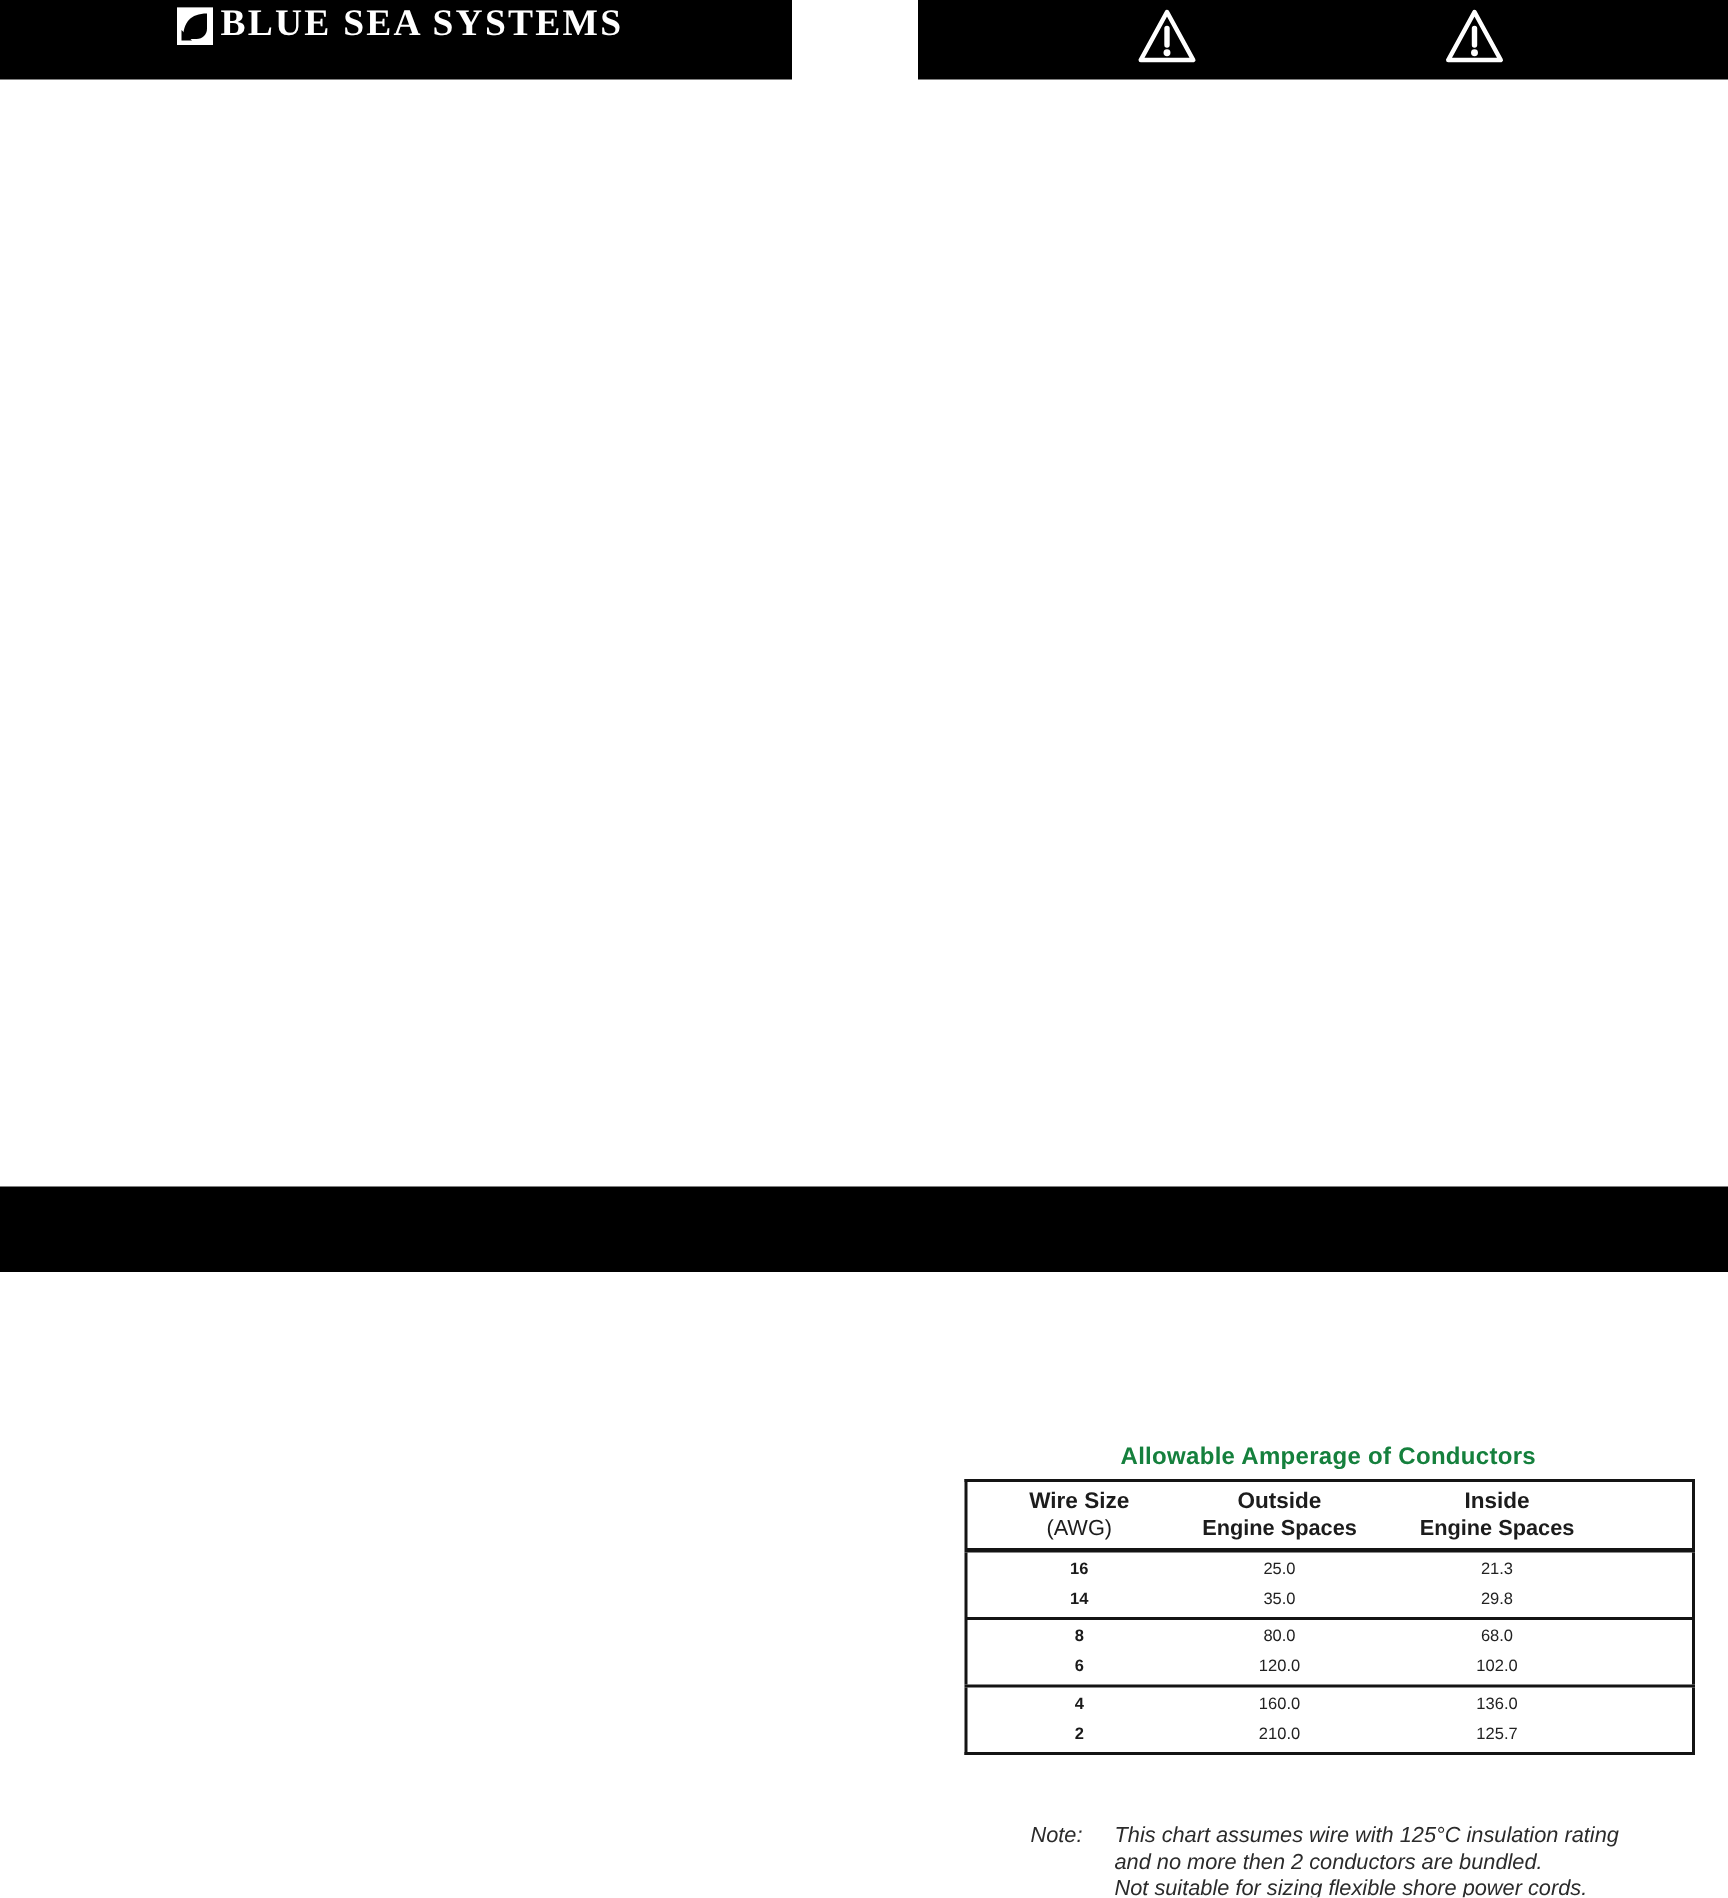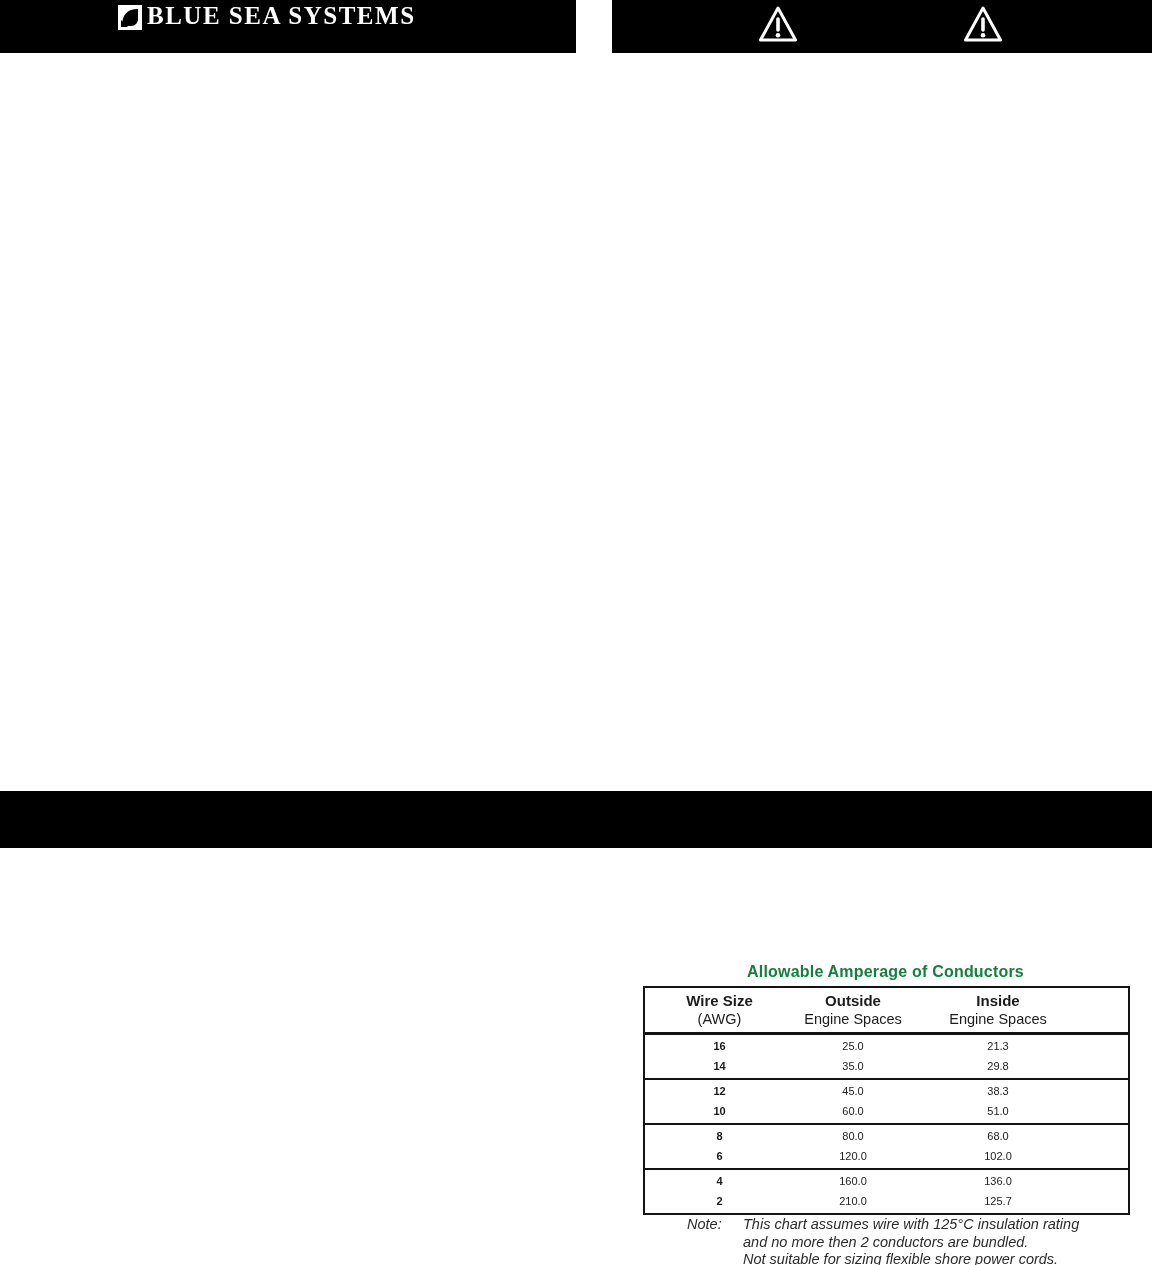--- a/index.html
+++ b/index.html
@@ -1,20 +1,20 @@
 <!DOCTYPE html>
 <html><head>
 <meta charset="utf-8">
 <style>
   html,body{margin:0;padding:0;background:#ffffff;}
   .page{position:relative;width:1152px;height:1265px;background:#ffffff;overflow:hidden;
         font-family:"Liberation Sans", sans-serif;}
 
   
-  .bar-left{position:absolute;left:0;top:0;width:576px;height:53px;background:#000;}
+  .bar-left{position:absolute;left:0;top:0;width:528px;height:53px;background:#000;}
   .bar-right{position:absolute;left:612px;top:0;width:540px;height:53px;background:#000;}
 
   .logo{position:absolute;left:118px;top:5px;width:24px;height:25px;background:#fff;}
   .logo svg{display:block;}
   .brand{position:absolute;left:147px;top:2px;color:#fff;
          font-family:"Liberation Serif", serif;font-weight:bold;
          font-size:25px;line-height:28px;letter-spacing:1.5px;white-space:nowrap;}
 
   .warn{position:absolute;top:5px;width:40px;height:40px;}
   .warn-1{left:146px;} .warn-2{left:351px;}
@@ -25,21 +25,21 @@
   
   .tbl-title{position:absolute;left:643px;top:963px;width:485px;text-align:center;
              font-size:16px;font-weight:bold;color:#15803d;letter-spacing:.2px;}
   table.amp{position:absolute;left:643px;top:986px;border-collapse:collapse;
             table-layout:fixed;width:485px;color:#222;}
   table.amp{border:2px solid #141414;}
   table.amp th, table.amp td{padding:0;margin:0;text-align:center;vertical-align:middle;}
   tr.hdr th{height:44px;border-bottom:3px solid #141414;font-size:15px;color:#1c1c1c;}
   tr.hdr .h1{font-weight:bold;line-height:19px;}
   tr.hdr .h2{font-weight:normal;line-height:19px;font-size:14.5px;}
-  tr.hdr th.bold2 .h2{font-weight:normal;}
+  tr.hdr th.bold2 .h2{font-weight:bold;}
   tr.grp td{height:43px;border-bottom:2px solid #141414;font-size:11px;}
   tr.grp:last-child td{border-bottom:none;}
   .l{line-height:19.5px;}
   td.size .l{font-weight:bold;color:#1a1a1a;}
 
   
   .note{position:absolute;left:687px;top:1216px;width:440px;display:flex;
         font-style:italic;font-size:14.5px;line-height:17.5px;color:#2b2b2b;}
   .note .note-label{width:56px;flex:0 0 56px;}
   .note .note-lines div{white-space:nowrap;}
@@ -114,35 +114,20 @@
         <div class="l">35.0</div>
       </td>
       <td>
         <div class="l">21.3</div>
         <div class="l">29.8</div>
       </td>
       <td></td>
     </tr>
     <tr class="grp">
       <td class="size">
-        <div class="l">12</div>
-        <div class="l">10</div>
-      </td>
-      <td>
-        <div class="l">45.0</div>
-        <div class="l">60.0</div>
-      </td>
-      <td>
-        <div class="l">38.3</div>
-        <div class="l">51.0</div>
-      </td>
-      <td></td>
-    </tr>
-    <tr class="grp">
-      <td class="size">
         <div class="l">8</div>
         <div class="l">6</div>
       </td>
       <td>
         <div class="l">80.0</div>
         <div class="l">120.0</div>
       </td>
       <td>
         <div class="l">68.0</div>
         <div class="l">102.0</div>

